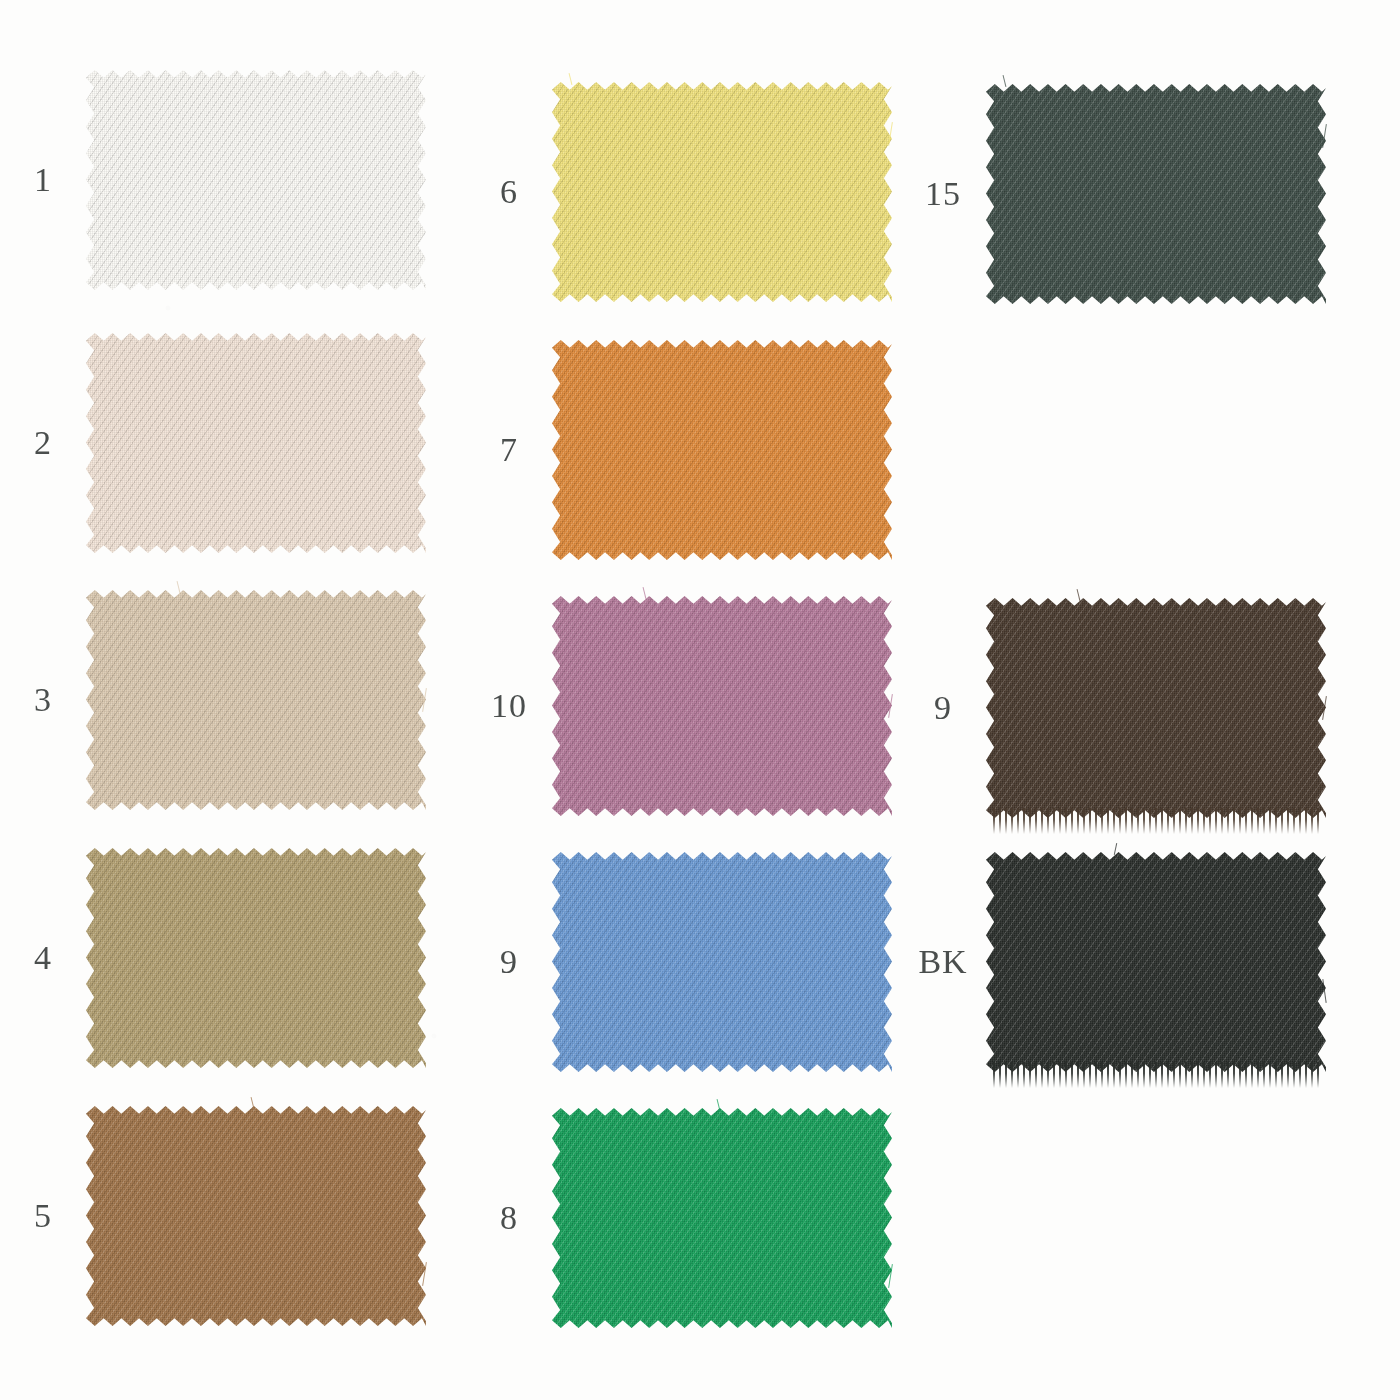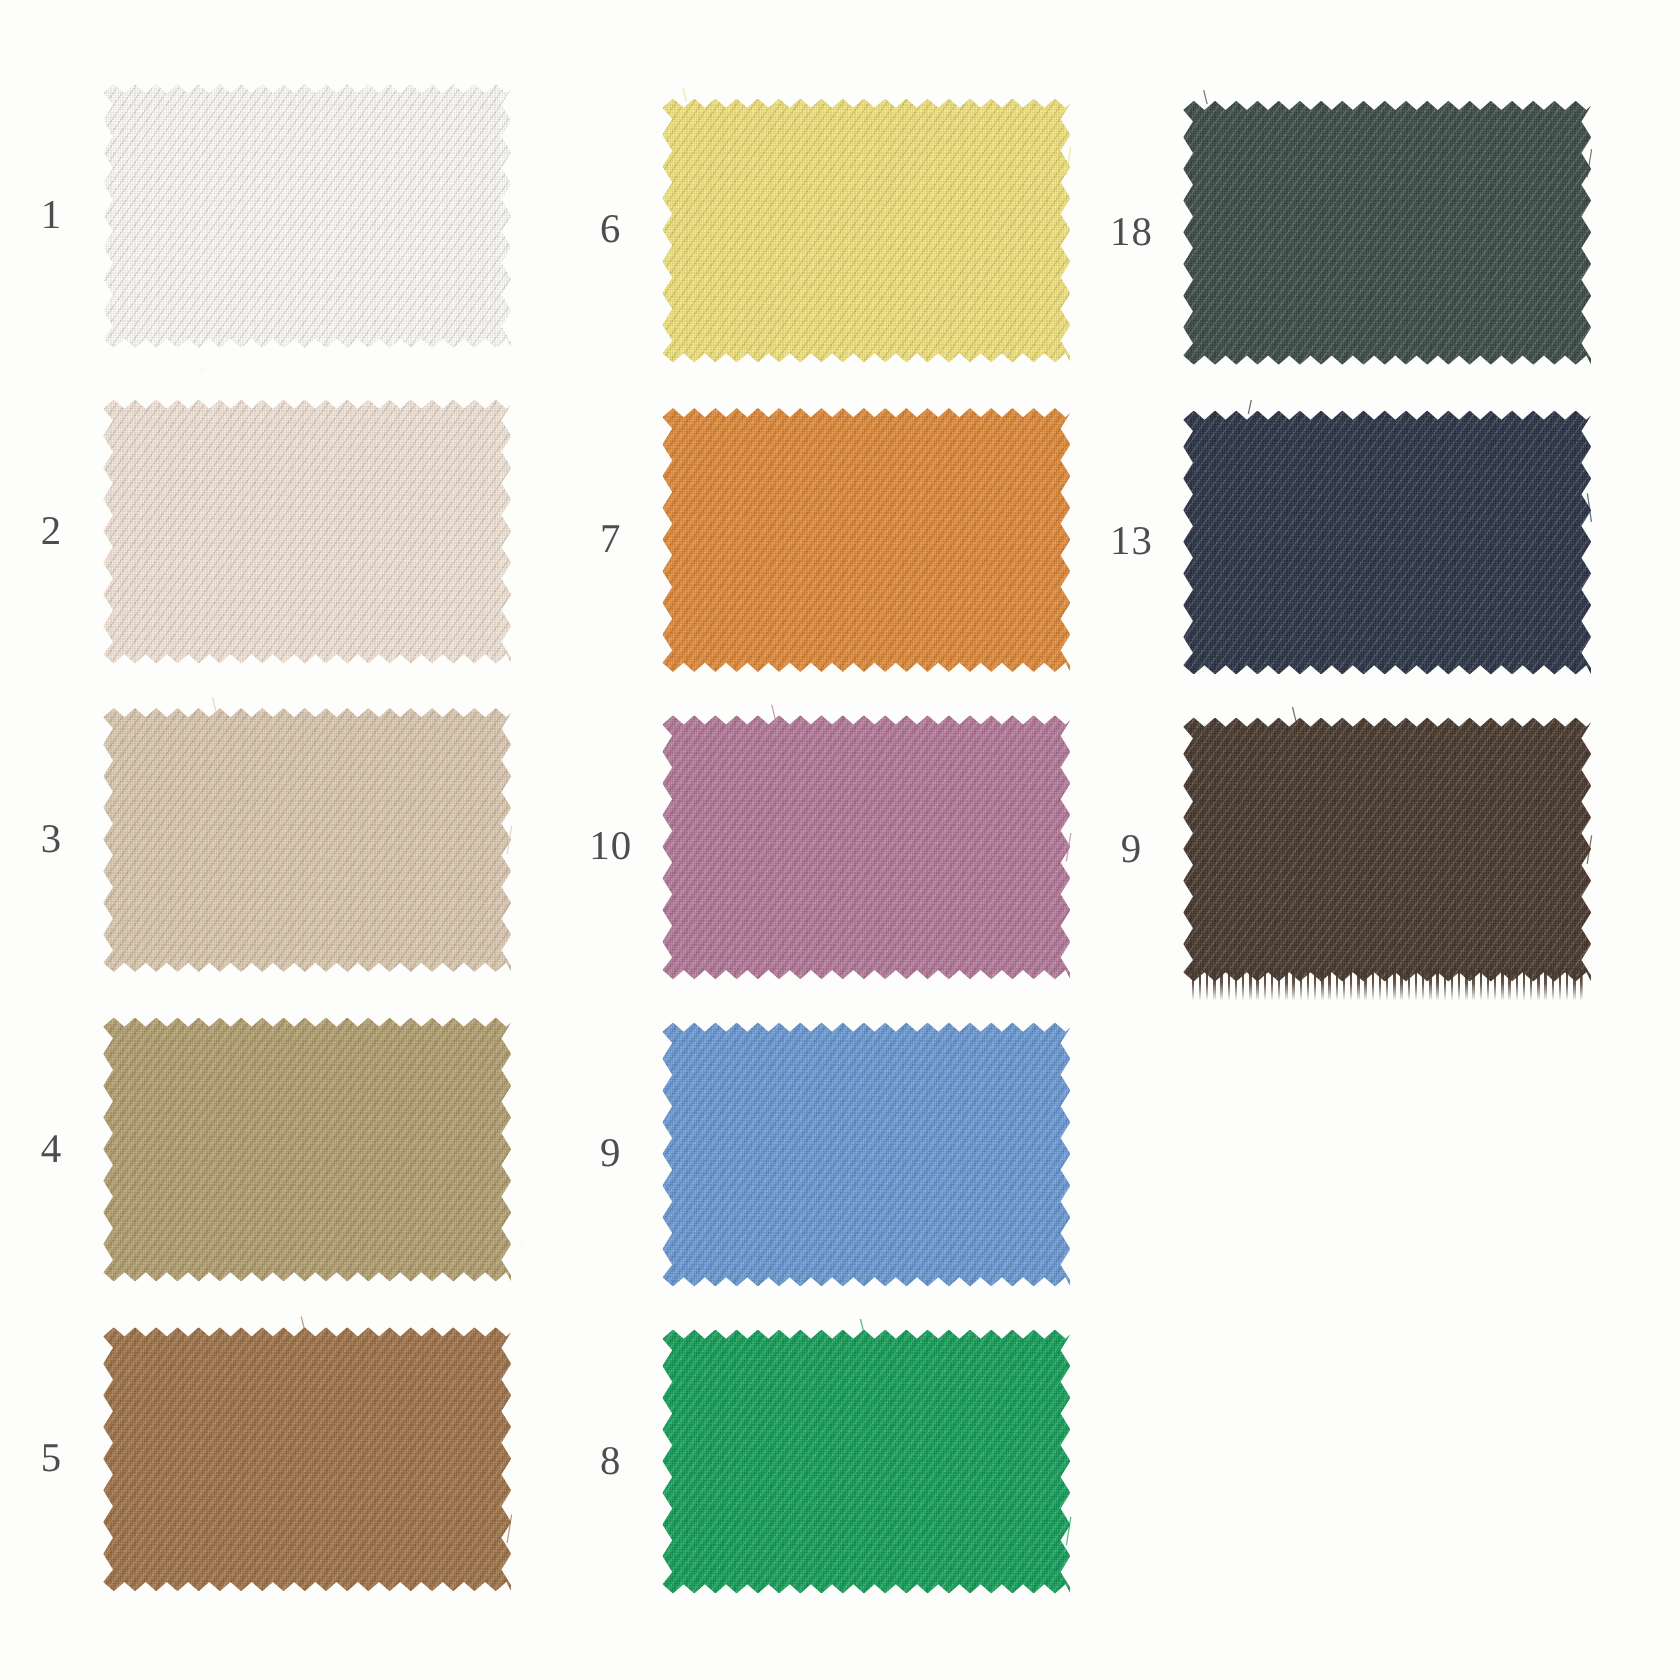--- a/index.html
+++ b/index.html
@@ -264,38 +264,39 @@
         <div class="swatch-label">8</div>
         <div class="swatch-wrap">
           <div class="swatch" style="background: rgb(22, 160, 90);"></div>
           <div class="thread" style="color: rgb(22, 160, 90); left: 166px; top: -9px; height: 12px; transform: rotate(-14deg);"></div>
           <div class="thread" style="color: rgb(22, 160, 90); left: 338px; top: 156px; height: 24px; transform: rotate(9deg);"></div>
         </div>
       </div>
     </div>
   <div class="column" id="col-3">
       <div class="swatch-row" style="top: 84px;">
-        <div class="swatch-label">18</div>
+        <div class="swatch-label">15</div>
         <div class="swatch-wrap">
           <div class="swatch" style="background: rgb(62, 77, 71);"></div>
           <div class="thread" style="color: rgb(62, 77, 71); left: 18px; top: -9px; height: 12px; transform: rotate(-14deg);"></div>
           <div class="thread" style="color: rgb(62, 77, 71); left: 338px; top: 40px; height: 24px; transform: rotate(9deg);"></div>
-        </div>
-      </div>
-      <div class="swatch-row" style="top: 342px;">
-        <div class="swatch-label">13</div>
-        <div class="swatch-wrap">
-          <div class="swatch" style="background: rgb(44, 53, 71);"></div>
-          <div class="thread" style="color: rgb(44, 53, 71); left: 55px; top: -9px; height: 12px; transform: rotate(12deg);"></div>
-          <div class="thread" style="color: rgb(44, 53, 71); left: 338px; top: 69px; height: 24px; transform: rotate(-8deg);"></div>
         </div>
       </div>
       <div class="swatch-row" style="top: 598px;">
         <div class="swatch-label">9</div>
         <div class="swatch-wrap">
           <div class="swatch" style="background: rgb(73, 58, 46);"></div>
           <div class="fringe" style="color: rgb(73, 58, 46);"></div>
           <div class="thread" style="color: rgb(73, 58, 46); left: 92px; top: -9px; height: 12px; transform: rotate(-14deg);"></div>
           <div class="thread" style="color: rgb(73, 58, 46); left: 338px; top: 98px; height: 24px; transform: rotate(9deg);"></div>
         </div>
       </div>
+      <div class="swatch-row" style="top: 852px;">
+        <div class="swatch-label">BK</div>
+        <div class="swatch-wrap">
+          <div class="swatch" style="background: rgb(42, 46, 43);"></div>
+          <div class="fringe" style="color: rgb(42, 46, 43);"></div>
+          <div class="thread" style="color: rgb(42, 46, 43); left: 129px; top: -9px; height: 12px; transform: rotate(12deg);"></div>
+          <div class="thread" style="color: rgb(42, 46, 43); left: 338px; top: 127px; height: 24px; transform: rotate(-8deg);"></div>
+        </div>
+      </div>
     </div>
 </div>
 
 </body></html>

